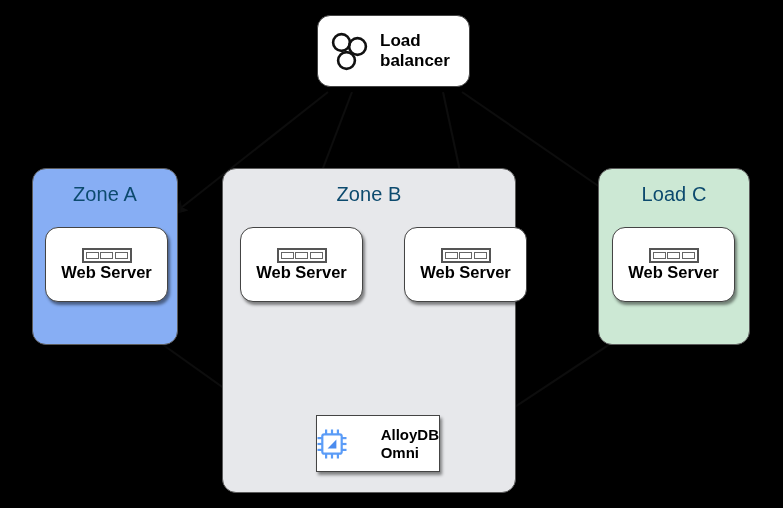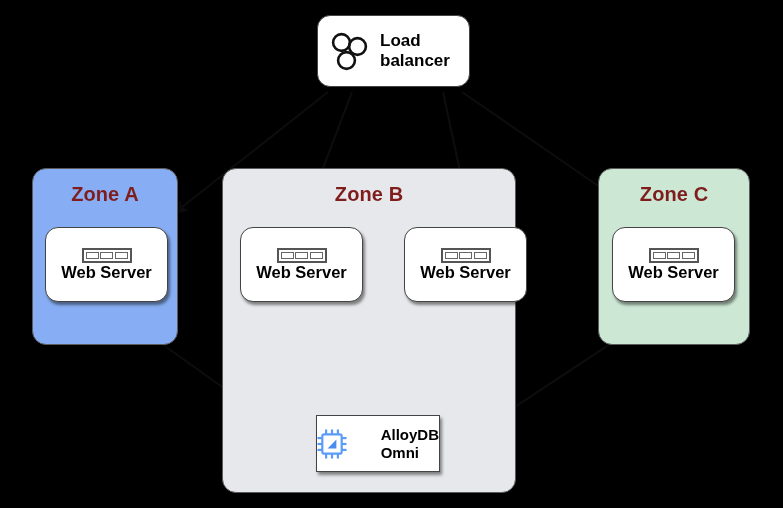--- a/index.html
+++ b/index.html
@@ -31,22 +31,22 @@
     border: 1.6px solid #5b5b5b;
     box-sizing: border-box;
     box-shadow: 2px 3px 3px rgba(0,0,0,0.55);
   }
   .zone-title {
     position: absolute;
     left: 0;
     right: 0;
     text-align: center;
     font-size: 20px;
-    font-weight: bold;
-    color: #7f1d1d;
+    font-weight: normal;
+    color: #0c4a6e;
     letter-spacing: 0.1px;
   }
 
   #zone-a { left: 32px;  top: 168px; width: 146px; height: 177px; background: #87AEF4; }
   #zone-b { left: 222px; top: 168px; width: 294px; height: 325px; background: #E7E8EB; }
   #zone-c { left: 598px; top: 168px; width: 152px; height: 177px; background: #CCE8D4; }
 
   #zone-a .zone-title { top: 14px; }
   #zone-b .zone-title { top: 14px; }
   #zone-c .zone-title { top: 14px; }
@@ -202,21 +202,21 @@
   <div class="node websrv" id="ws-b2">
     <span class="rack-icon">
       <i></i>
         <i></i>
         <i></i>
     </span>
     <span class="node-label">Web Server</span>
   </div>
 
   <div class="zone" id="zone-c">
-    <div class="zone-title">Zone C</div>
+    <div class="zone-title">Load C</div>
   </div>
   <div class="node websrv" id="ws-c">
     <span class="rack-icon">
       <i></i>
         <i></i>
         <i></i>
     </span>
     <span class="node-label">Web Server</span>
   </div>
 

